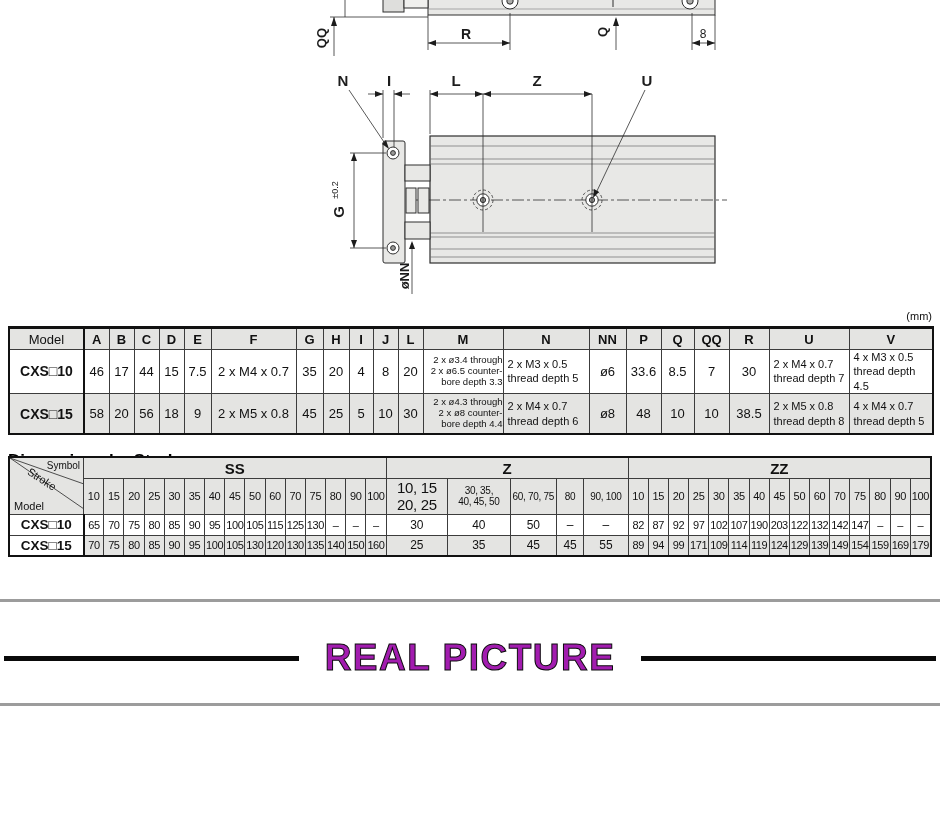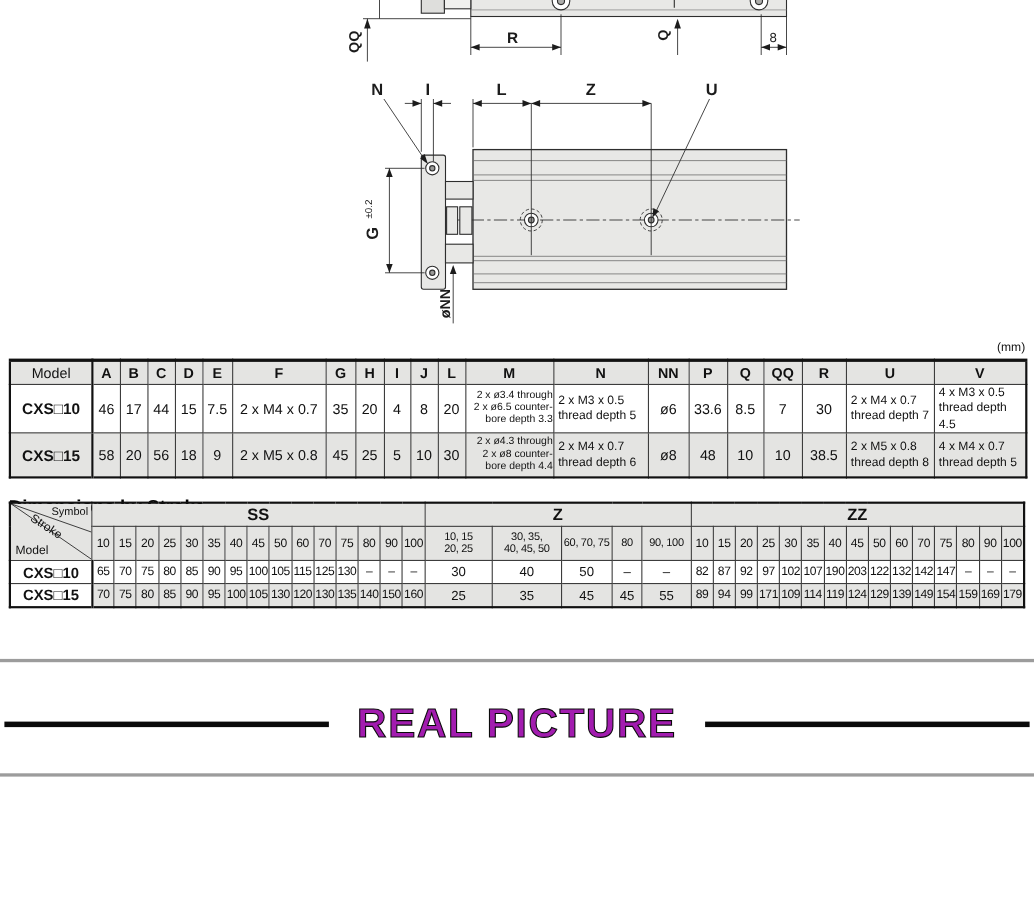--- a/index.html
+++ b/index.html
@@ -27,21 +27,21 @@
   .t1 td.tx { font-size:11px; text-align:left; padding-left:4px; line-height:1.3; white-space:pre-line; }
   .t1 tr.g td,.t1 tr.g .mc { background:#e4e4e2; }
 
   
   .t2t { position:absolute; left:8px; top:451px; font-size:17px; font-weight:bold; color:#000; }
   .t2 { position:absolute; left:8px; top:456px; width:924px; border:2px solid #111; }
   .t2 th,.t2 td { border:1px solid #3c3c3c; text-align:center; padding:0; overflow:hidden; vertical-align:middle; }
   .t2 tr.gh th { background:#e4e4e2; font-size:15px; height:20px;margin-top:40px; }
   .t2 tr.sh th { background:#e4e4e2; font-weight:normal; font-size:11px; height:30px; letter-spacing:-0.3px; }
   .t2 tr.sh th.z { font-size:10px; white-space:pre-line; line-height:1.15; }
-  .t2 tr.sh th.z0 { font-size:10px; }
+  .t2 tr.sh th.z0 { font-size:15px; }
   .t2 tr.dr { height:21px; }
   .t2 .mc { font-weight:bold; font-size:13.5px; background:#fff; border-right:2px solid #111; }
   .t2 td { font-size:11px; letter-spacing:-0.4px; background:#fff; }
   .t2 td.zc { font-size:12px; letter-spacing:0; }
   .t2 tr.g2 td { background:#e4e4e2; }
   .t2 th.corner { position:relative; background:#e4e4e2; padding:0; }
   .corner .sym { position:absolute; top:2px; right:3px; font-size:10px; font-weight:normal; }
   .corner .str { position:absolute; top:15px; left:16px; font-size:11px; font-weight:normal; transform:rotate(33deg); }
   .corner .mod { position:absolute; bottom:2px; left:4px; font-size:11px; font-weight:normal; }
   .corner svg { position:absolute; left:0; top:0; }

